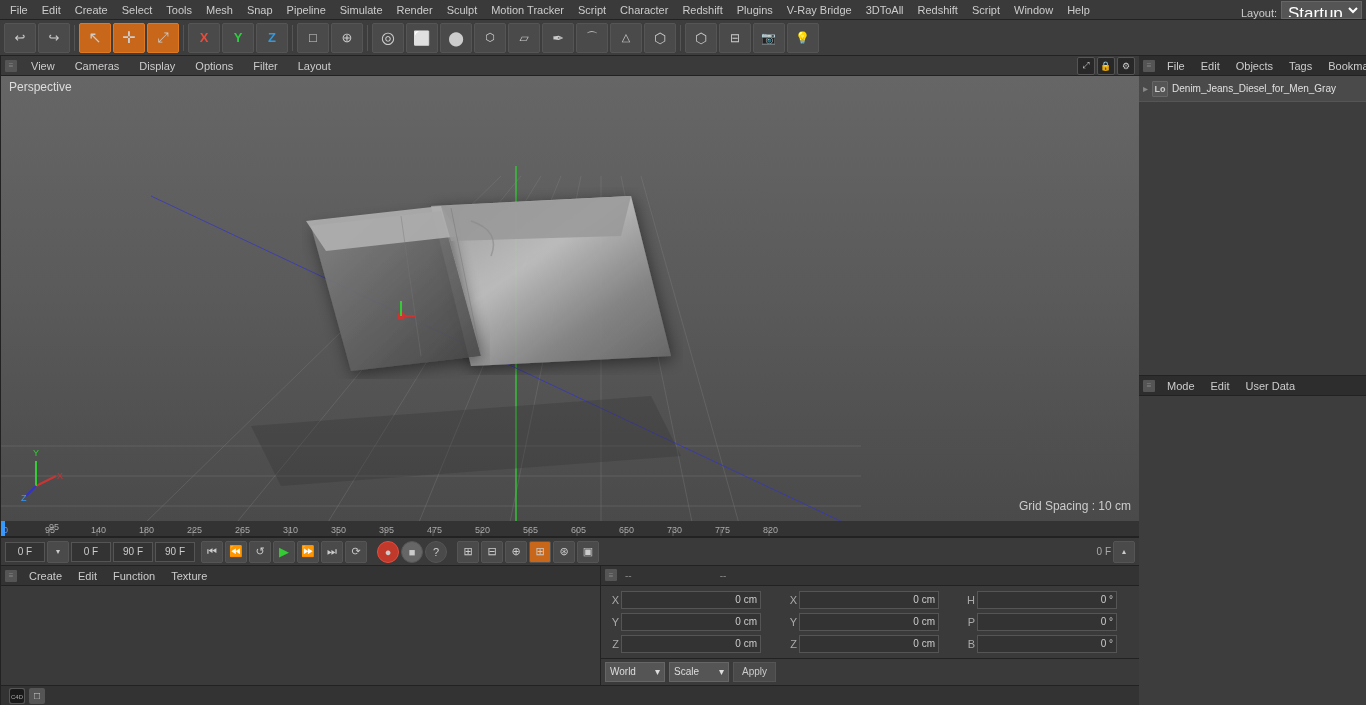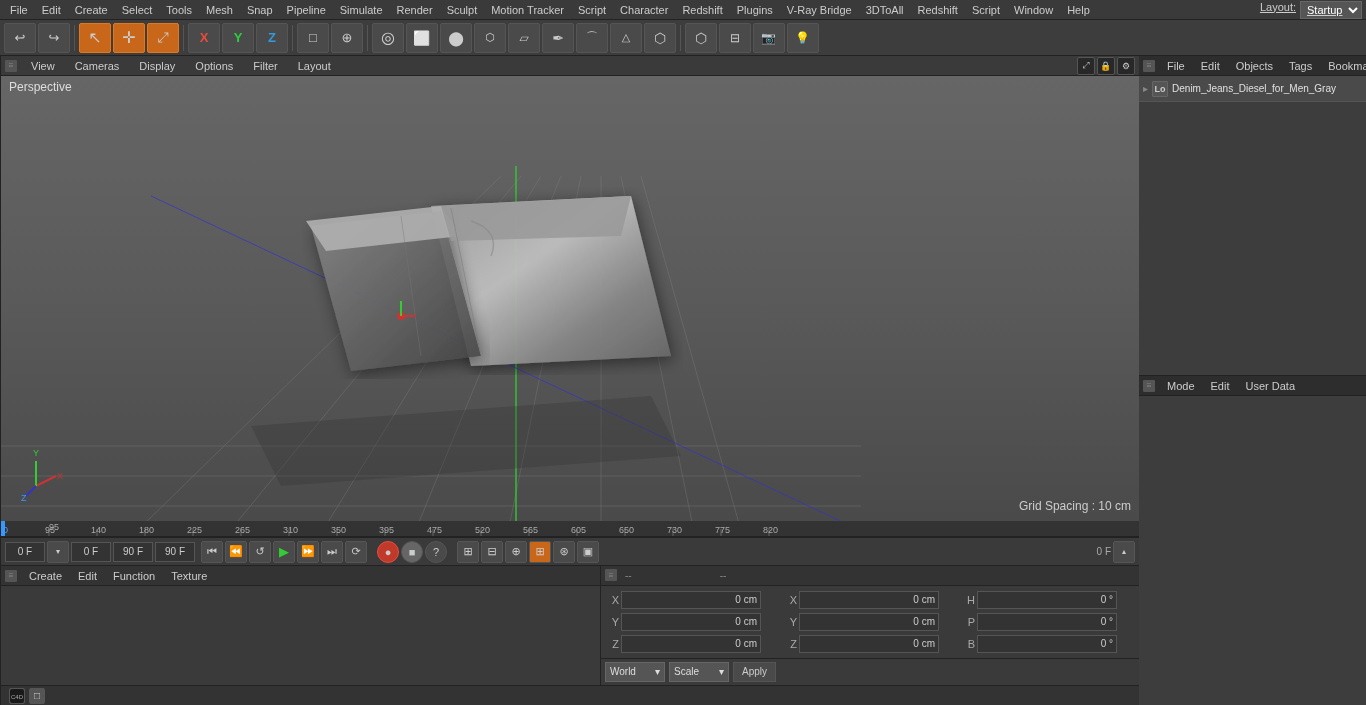--- a/index.html
+++ b/index.html
@@ -1,23 +1,23 @@
 <!DOCTYPE html>
 <html><head>
   <meta charset="utf-8">
   <style>
     * { margin: 0; padding: 0; box-sizing: border-box; }
     body { width: 1366px; height: 705px; overflow: hidden; background: #3d3d3d; font-family: Arial, sans-serif; font-size: 11px; color: #ccc; user-select: none; }
 
     
     #menu-bar { display: flex; align-items: center; height: 20px; background: #3a3a3a; border-bottom: 1px solid #222; padding: 0 4px; gap: 2px; }
     .menu-item { padding: 1px 6px; color: #ccc; cursor: pointer; font-size: 11px; white-space: nowrap; }
-    #layout-section { margin-left: auto; display: flex; align-items: flex-start; gap: 4px; text-decoration: underline; }
+    #layout-section { margin-left: auto; display: flex; align-items: flex-end; gap: 4px; }
     #layout-label { color: #ccc; font-size: 11px; }
-    #layout-select { background: #555; color: #fff; border: 1px solid #666; font-size: 11px; padding: 1px 2px; height: 18px; }
+    #layout-select { background: #555; color: #fff; border: 1px solid #666; font-size: 17px; padding: 1px 2px; height: 18px; }
 
     
     #toolbar { display: flex; align-items: center; height: 36px; background: #3d3d3d; border-bottom: 1px solid #222; padding: 0 4px; gap: 2px; }
     .tb-btn { width: 32px; height: 30px; background: #4a4a4a; border: 1px solid #555; border-radius: 2px; display: flex; align-items: center; justify-content: center; cursor: pointer; color: #ccc; font-size: 13px; }
     .tb-btn.orange { background: #c8671a; border-color: #e07820; }
     .tb-sep { width: 1px; height: 26px; background: #555; margin: 0 2px; }
 
     
     #main-area { display: flex; height: calc(705px - 56px); }
 

